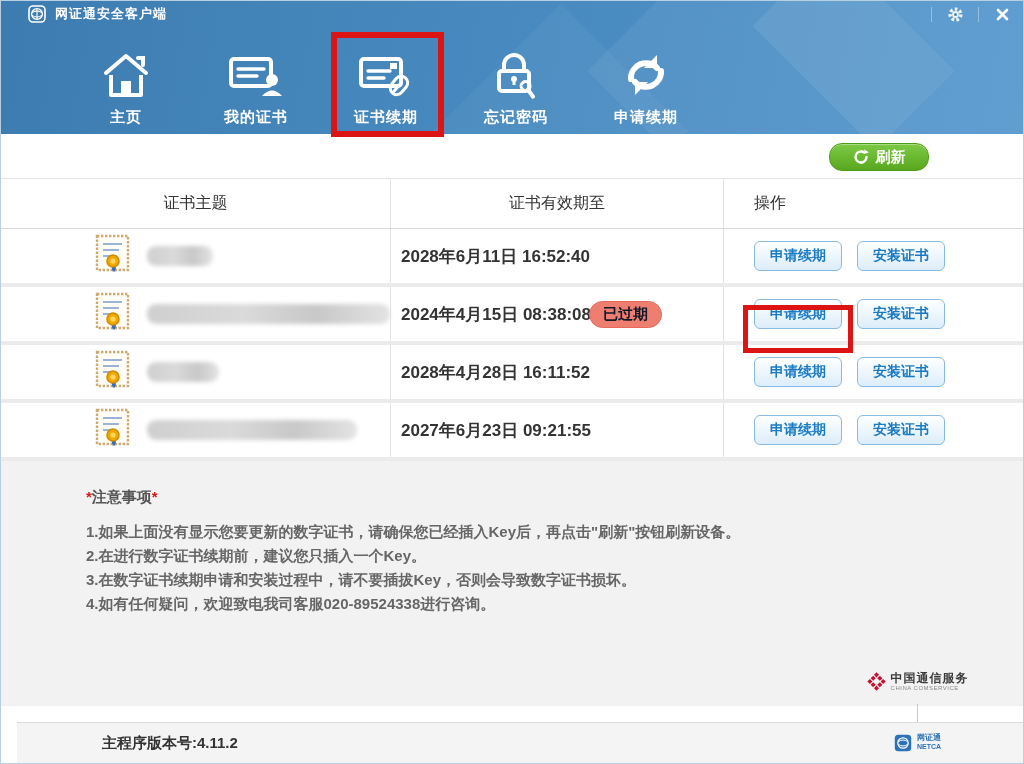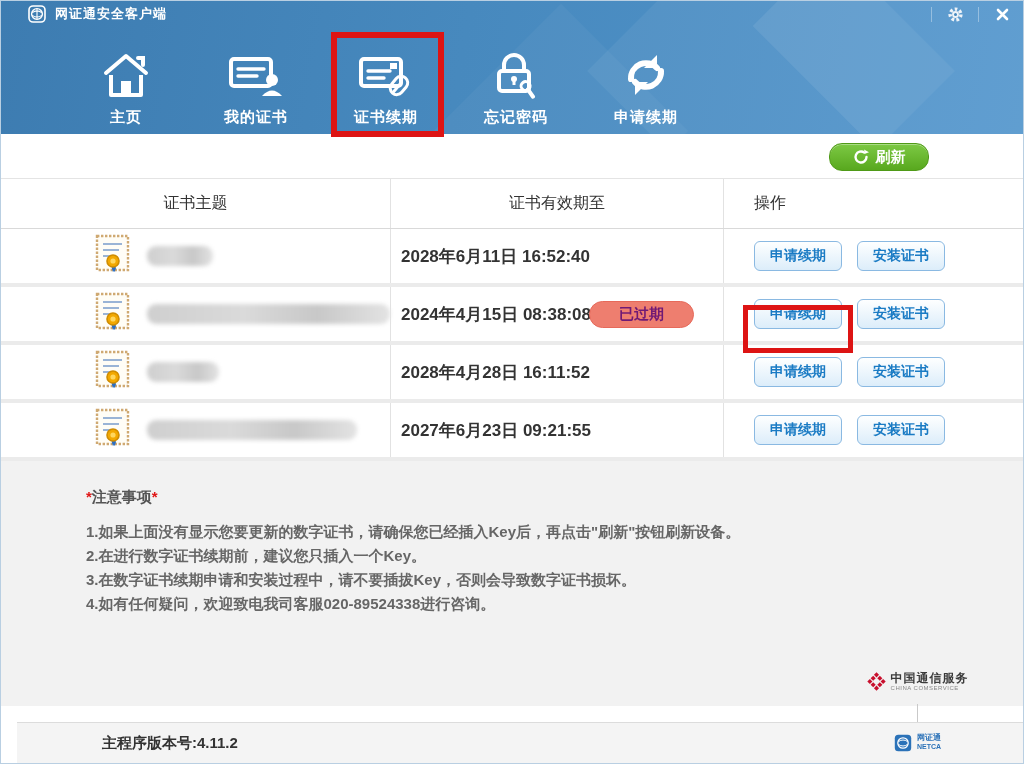--- a/index.html
+++ b/index.html
@@ -54,22 +54,22 @@
   .td{ display:flex; align-items:center; }
   .td.col1{ justify-content:flex-start; padding-left:94px; }
   .td.col2{ justify-content:flex-start; padding-left:10px; font-size:17px; font-weight:600; color:#333; }
   .cert-name-blur{
     margin-left:16px; height:20px; border-radius:9px;
     background:linear-gradient(90deg,#cfcfcf,#dadada 40%,#c8c8c8 70%,#e3e3e3);
     filter:blur(2px);
   }
   .bw1{ width:66px; } .bw2{ width:250px; } .bw3{ width:72px; } .bw4{ width:210px; }
   .expired-badge{
-    margin-left:-2px; background:#ee7e6f; border:1px solid #e6695a; color:#701a75;
-    font-size:15px; font-weight:bold; padding:3px 29px; border-radius:14px; white-space:nowrap;
+    margin-left:-2px; background:#ee7e6f; border:1px solid #e6695a; color:#0f172a;
+    font-size:15px; font-weight:bold; padding:3px 13px; border-radius:14px; white-space:nowrap;
   }
   .row-actions{ display:flex; gap:15px; }
   .act-btn{
     width:88px; height:30px; border:1px solid #8ab9e2; border-radius:6px;
     background:linear-gradient(#feffff,#dcedfa); color:#1a7bc4; font-size:14px; font-weight:bold;
     display:flex; align-items:center; justify-content:center; cursor:pointer;
     font-family:"Liberation Sans","DejaVu Sans",sans-serif;
   }
   
   .notes{ background:#f2f2f2; height:245px; padding:27px 40px 0 85px; }

